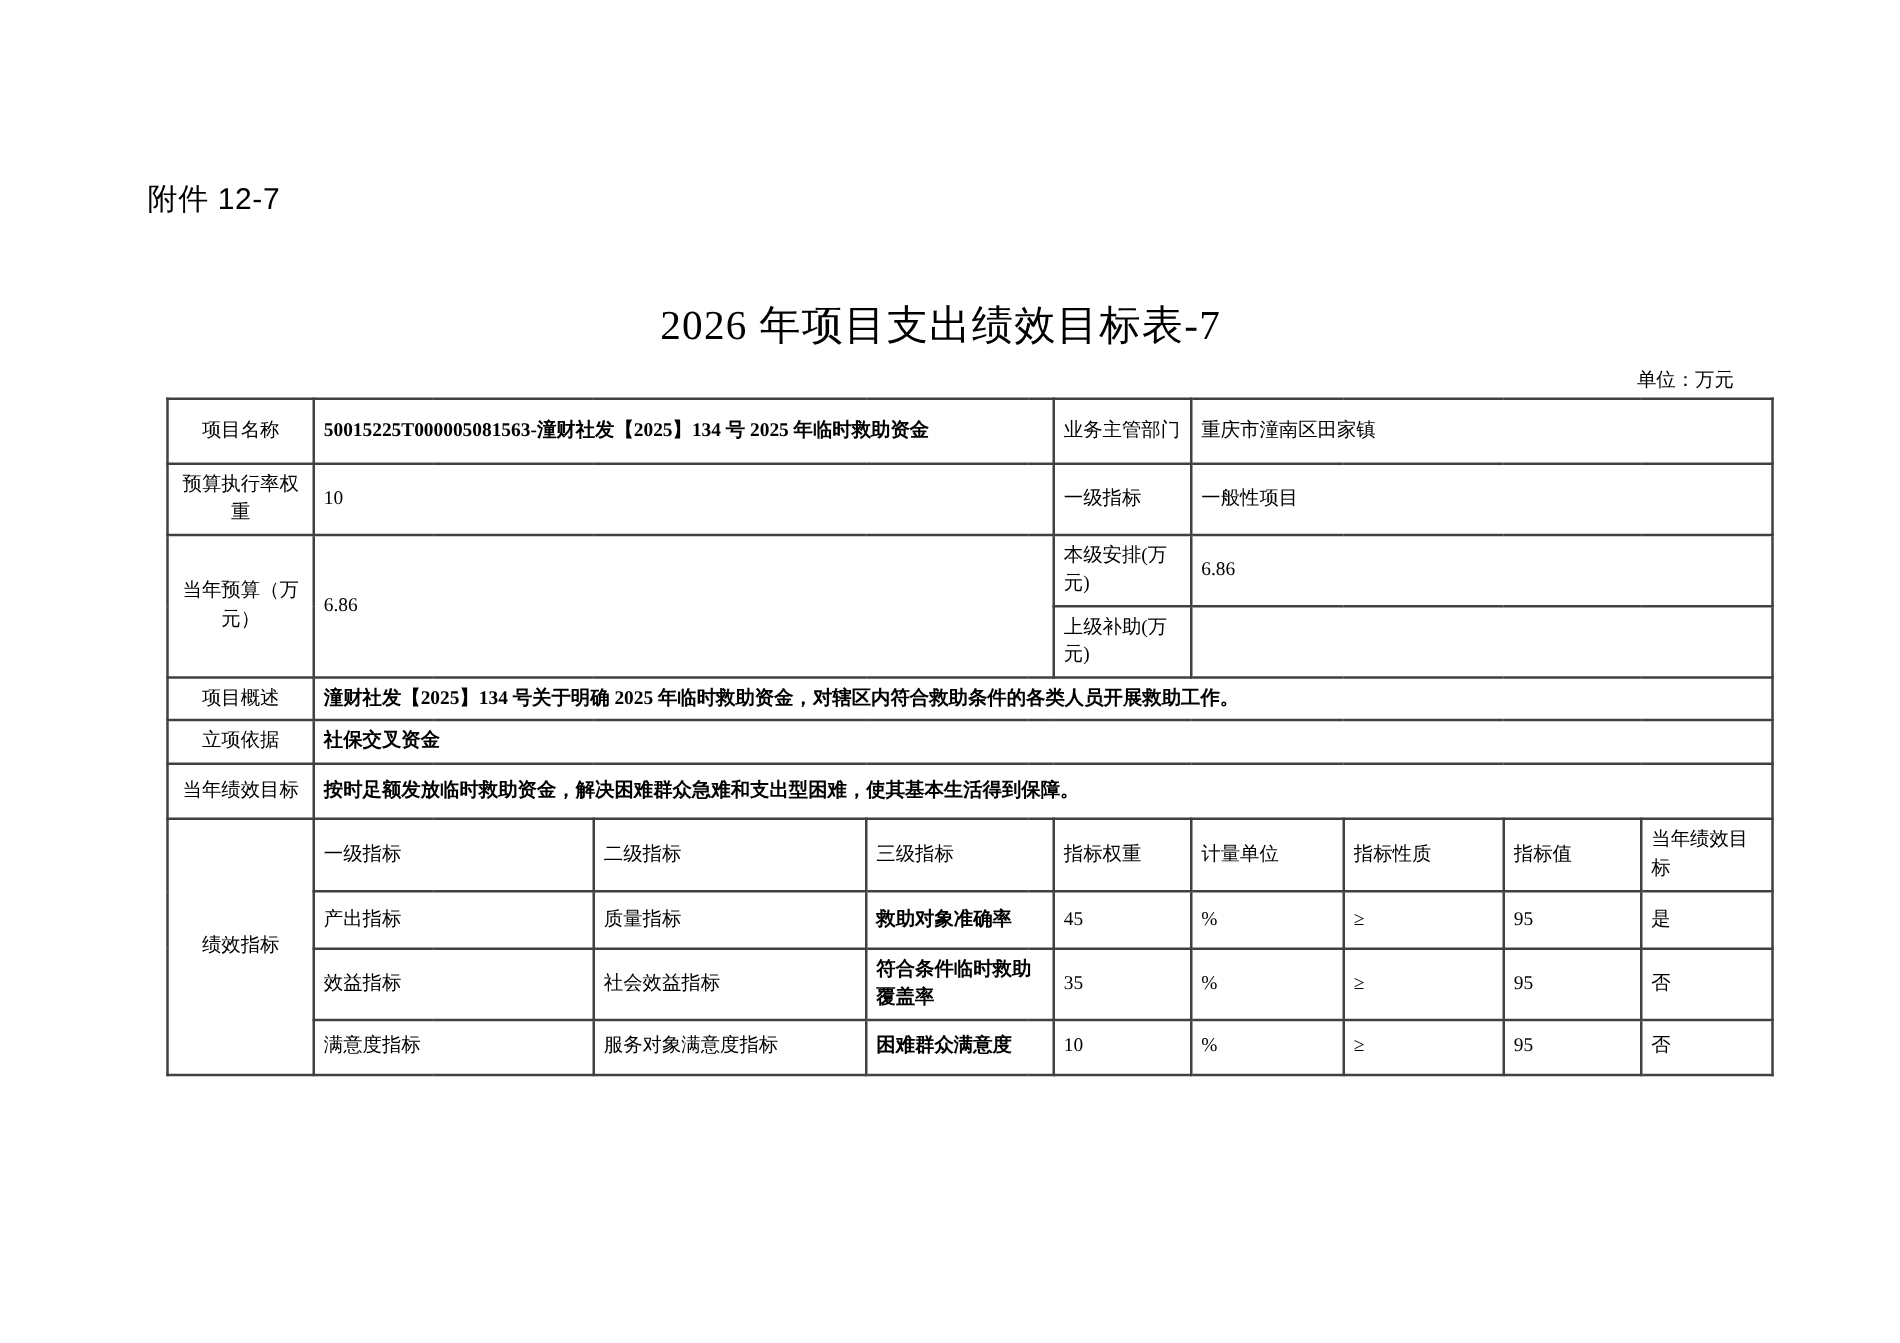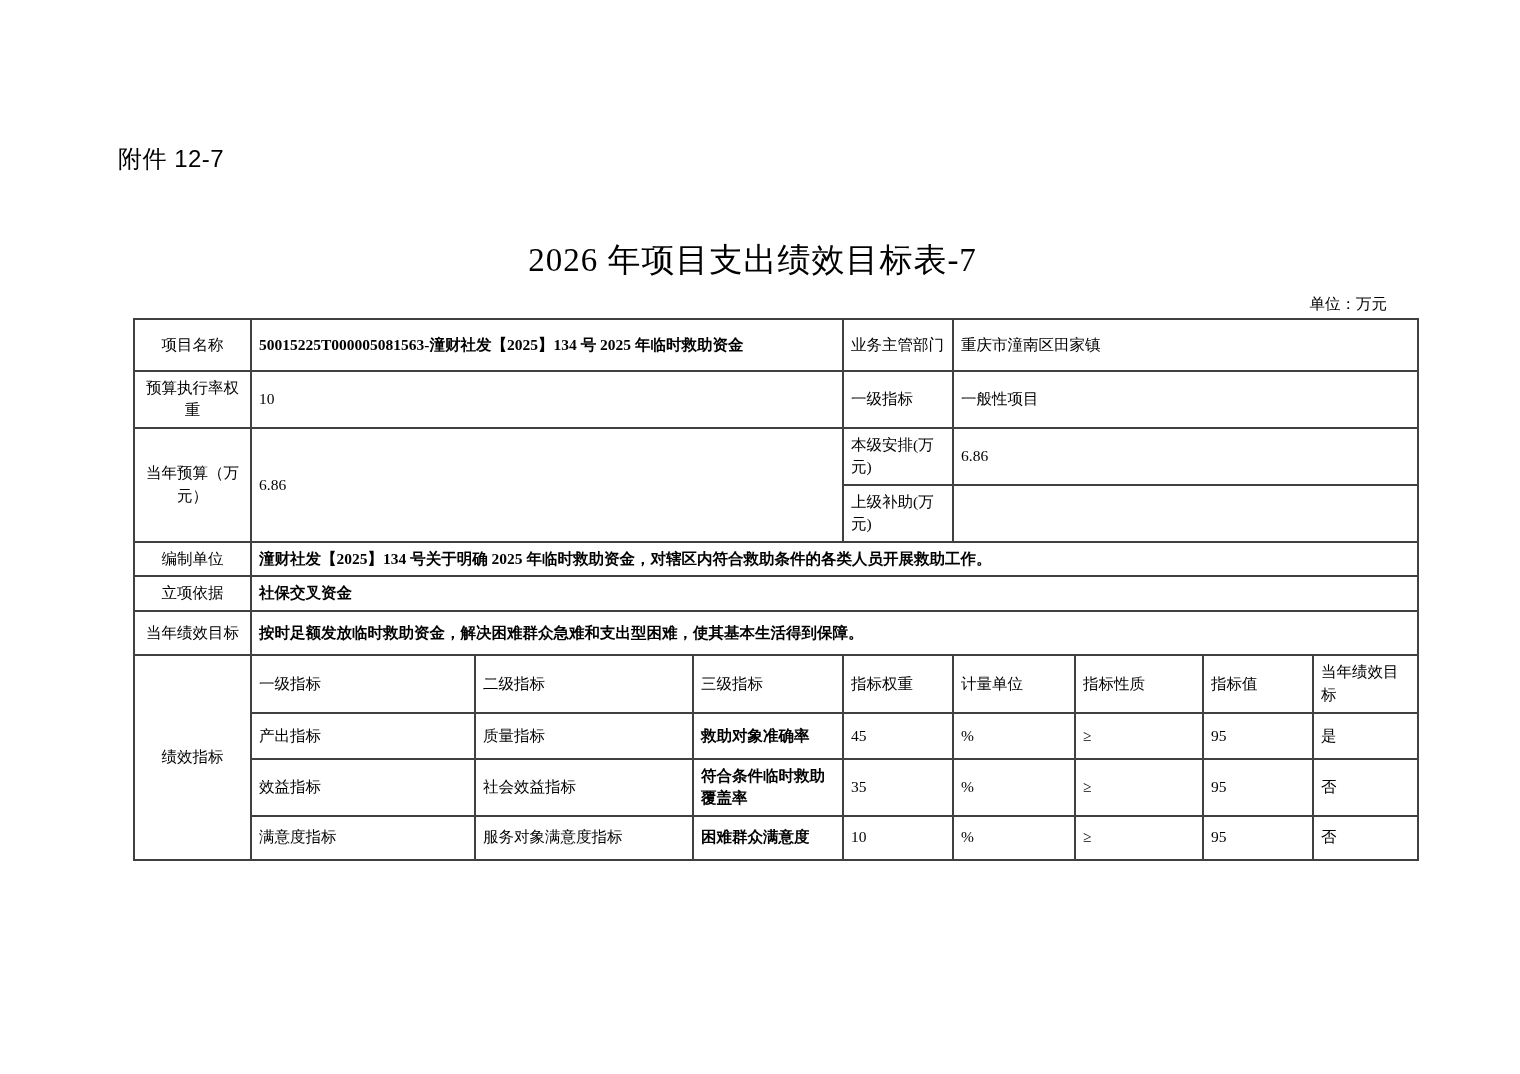--- a/index.html
+++ b/index.html
@@ -141,21 +141,21 @@
         <td class="lbl" rowspan="2">当年预算（万元）</td>
         <td class="c" colspan="5" rowspan="2">6.86</td>
         <td class="c">本级安排(万元)</td>
         <td class="c" colspan="4">6.86</td>
       </tr>
       <tr class="row-h1">
         <td class="c">上级补助(万元)</td>
         <td class="c" colspan="4"></td>
       </tr>
       <tr>
-        <td class="lbl">编制单位</td>
+        <td class="lbl">项目概述</td>
         <td class="l" colspan="10">潼财社发【2025】134 号关于明确 2025 年临时救助资金，对辖区内符合救助条件的各类人员开展救助工作。</td>
       </tr>
       <tr>
         <td class="lbl">立项依据</td>
         <td class="l" colspan="10">社保交叉资金</td>
       </tr>
       <tr class="tall">
         <td class="lbl">当年绩效目标</td>
         <td class="l" colspan="10">按时足额发放临时救助资金，解决困难群众急难和支出型困难，使其基本生活得到保障。</td>
       </tr>

